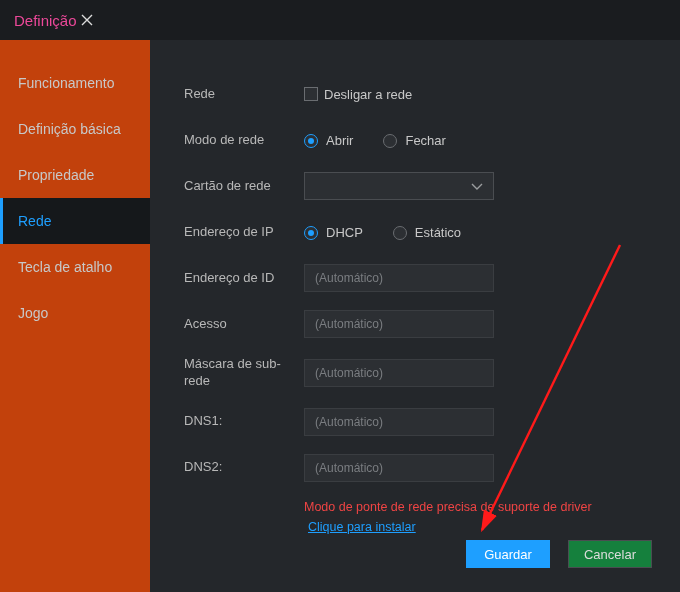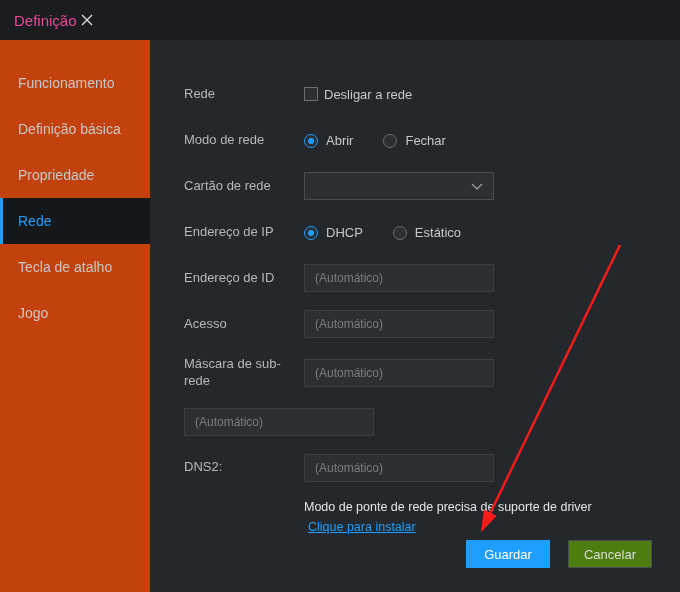--- a/index.html
+++ b/index.html
@@ -96,39 +96,39 @@
   }
   .select .chev { color:#9a9d9f; }
   .input {
     width: 190px; height:28px;
     border:1px solid #3a3d41;
     background:#2c2f33;
     padding:0 10px;
     color:#7a7d81; font-size:12px;
     display:flex; align-items:center;
   }
-  .note-row { margin-top: 6px; font-size: 12.5px; color:#e5e5e5; margin-left: 120px; }
+  .note-row { margin-top: 6px; font-size: 12.5px; color:#ef4444; margin-left: 120px; }
   .link {
     color:#1e9fff; text-decoration: underline; cursor:pointer;
     display:inline-block; margin-top:6px; margin-left:120px;
     padding:0 4px;
     font-size: 12.5px;
   }
   .buttons {
     display:flex; gap:18px;
     position:absolute;
     right: 28px; bottom: 24px; text-align: center;
   }
   .btn {
     min-width: 84px; height:28px;
     display:flex;align-items:center;justify-content:center;
     font-size:13px;
     cursor:pointer;
     border:1px solid #4a4d51;
-    background:#4d7c0f;
+    background:#15803d;
     color:#dcdcdc;
   }
   .btn.primary { background:#1e9fff; border-color:#1e9fff; color:#fff; }
   
   .arrow {
     position:absolute;
     pointer-events:none;
   }
 </style>
 </head>
@@ -227,20 +227,21 @@
       </div>
       <div class="row">
         <div class="label">Máscara de sub-rede</div>
         <div class="control">
             <div class="input">
               <span>(Automático)</span>
             </div>
           </div>
       </div>
       <div class="row">
+        <div class="label">DNS1:</div>
         <div class="control">
             <div class="input">
               <span>(Automático)</span>
             </div>
           </div>
       </div>
       <div class="row">
         <div class="label">DNS2:</div>
         <div class="control">
             <div class="input">

